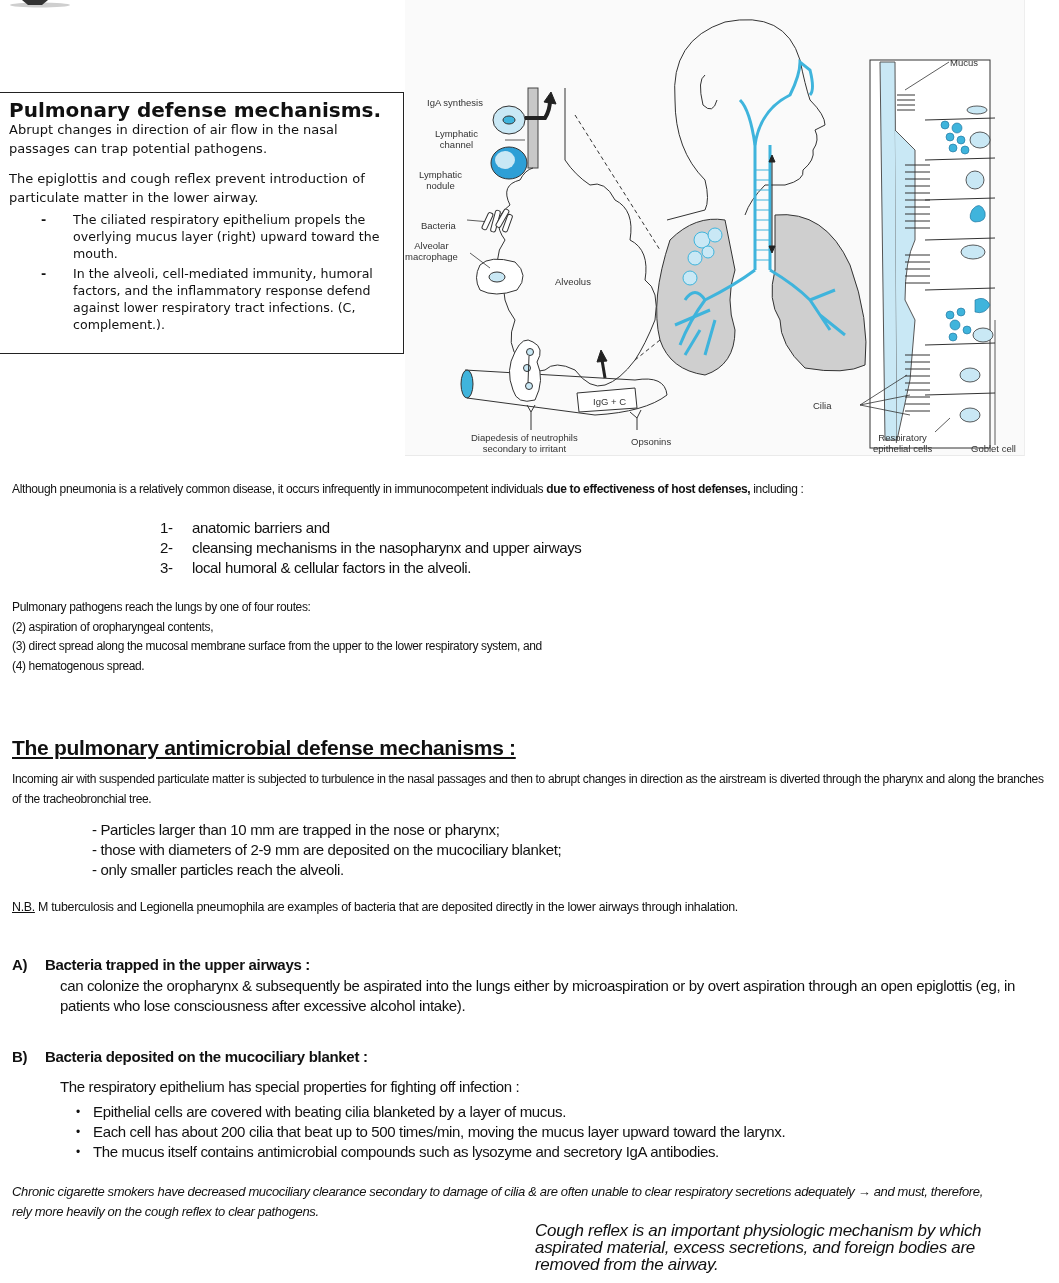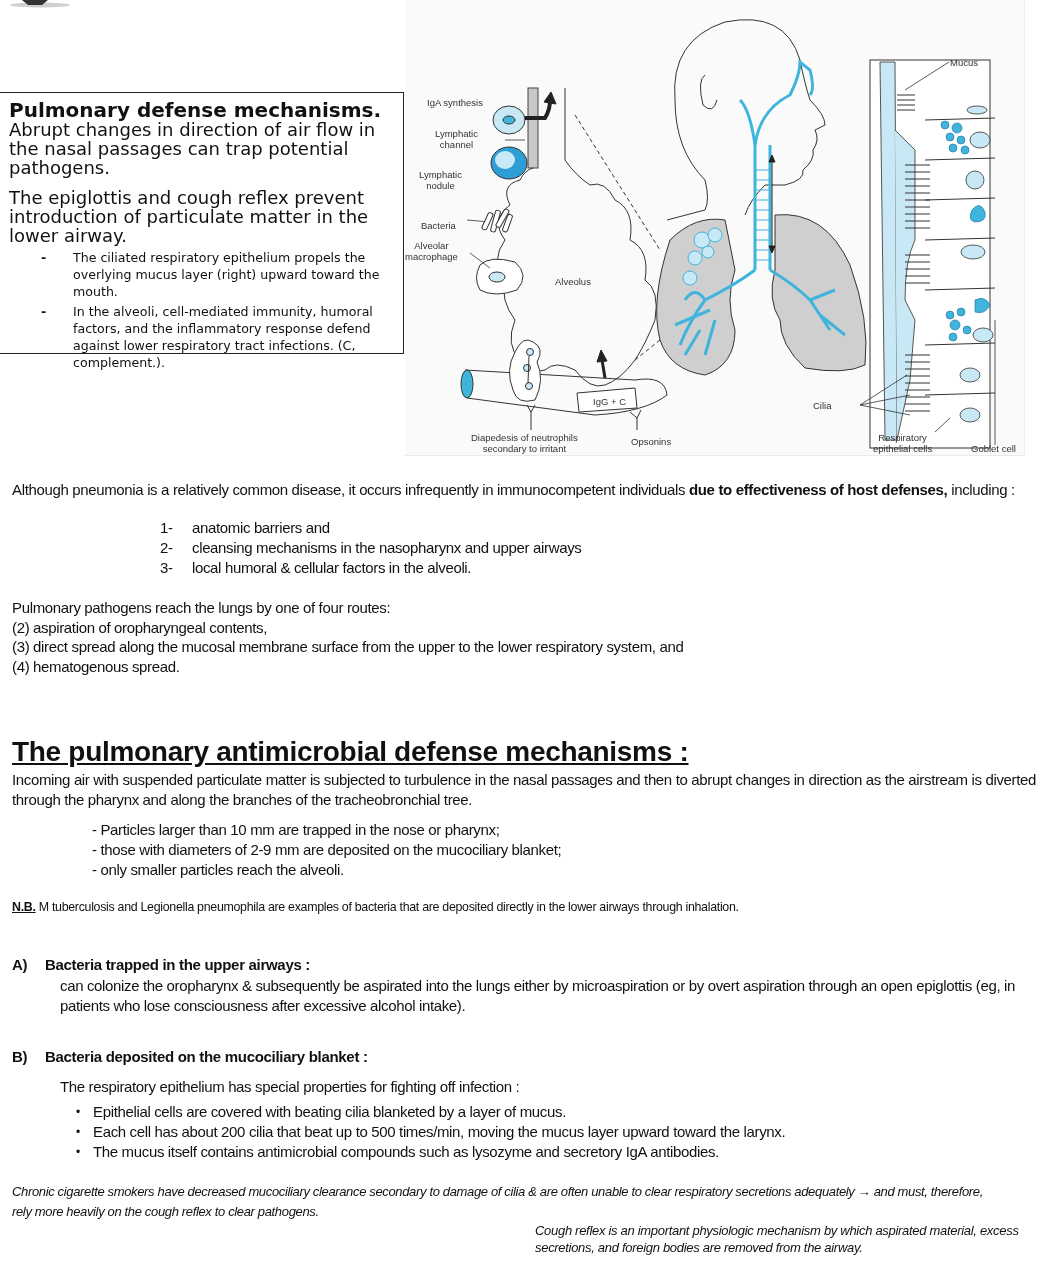--- a/index.html
+++ b/index.html
@@ -6,57 +6,57 @@
   html, body { width: 1059px; height: 1283px; background: #ffffff; overflow: hidden; }
   body { position: relative; font-family: "DejaVu Sans", sans-serif; color: #111; }
 
   .corner-graphic { position: absolute; left: 8px; top: 0; width: 62px; height: 8px; }
 
   .info-box {
     position: absolute; left: -2px; top: 92px; width: 406px; height: 262px;
     border: 1.5px solid #222; padding: 8px 8px 0 10px; background: #fff;
   }
   .info-box .title { font-size: 20px; font-weight: bold; line-height: 19px; }
-  .info-box .p { font-size: 18px; line-height: 19px; }
+  .info-box .p { font-size: 13px; line-height: 19px; }
   .info-box .p2 { margin-top: 11px; }
   .info-box .dash-list { margin-top: 4px; }
   .info-box .dash-item { display: flex; font-size: 12.6px; line-height: 17px; margin-bottom: 3px; }
   .info-box .dash { width: 64px; padding-left: 32px; flex-shrink: 0; font-weight: bold; }
   .info-box .dash-text { flex: 1; }
 
   .figure {
     position: absolute; left: 405px; top: 0; width: 620px; height: 456px;
     background: #fafafa; border-right: 1px solid #eee; border-bottom: 1px solid #eaeaea;
   }
   .figure svg { position: absolute; left: 0; top: 0; }
   .fig-label { position: absolute; font-family: "Liberation Sans", sans-serif; font-size: 9.5px; color: #333; text-align: center; line-height: 11px; }
 
-  .body-text { position: absolute; left: 12px; font-family: "Liberation Sans", sans-serif; font-size: 15px; line-height: 19.5px; color: #111; letter-spacing: -0.35px; }
+  .body-text { position: absolute; left: 12px; font-family: "Liberation Sans", sans-serif; font-size: 12px; line-height: 19.5px; color: #111; letter-spacing: -0.35px; }
   .body-text b { font-weight: bold; }
   .num-list { position: absolute; left: 160px; font-family: "Liberation Sans", sans-serif; font-size: 15px; line-height: 20px; letter-spacing: -0.35px; }
   .num-list .row { display: flex; }
   .num-list .n { width: 32px; }
 
-  .section-heading { position: absolute; left: 12px; top: 736px; font-family: "Liberation Sans", sans-serif; font-size: 28px; font-weight: bold; text-decoration: underline; letter-spacing: -0.3px; }
+  .section-heading { position: absolute; left: 12px; top: 736px; font-family: "Liberation Sans", sans-serif; font-size: 21px; font-weight: bold; text-decoration: underline; letter-spacing: -0.3px; }
 
   .particles { position: absolute; left: 92px; top: 820px; font-family: "Liberation Sans", sans-serif; font-size: 15px; line-height: 20px; letter-spacing: -0.35px; }
 
   .nb { position: absolute; left: 12px; top: 900px; font-family: "Liberation Sans", sans-serif; font-size: 12.4px; letter-spacing: -0.3px; }
-  .nb .nb-label { font-weight: bold; text-decoration: underline; }
+  .nb .nb-label { font-weight: normal; text-decoration: underline; }
 
   .sub-head { position: absolute; left: 12px; font-family: "Liberation Sans", sans-serif; font-size: 15px; font-weight: bold; letter-spacing: -0.3px; display: flex; }
   .sub-head .letter { width: 33px; }
   .sub-body { position: absolute; left: 60px; font-family: "Liberation Sans", sans-serif; font-size: 15px; line-height: 20px; letter-spacing: -0.35px; }
 
   .bullets { position: absolute; left: 76px; top: 1102px; font-family: "Liberation Sans", sans-serif; font-size: 15px; line-height: 20px; letter-spacing: -0.35px; }
   .bullets .row { display: flex; }
   .bullets .dot { width: 17px; font-size: 12px; }
 
   .italic-note { position: absolute; left: 12px; top: 1182px; font-family: "Liberation Sans", sans-serif; font-style: italic; font-size: 13px; line-height: 20px; letter-spacing: -0.35px; }
-  .italic-small { position: absolute; left: 535px; top: 1222px; font-family: "Liberation Sans", sans-serif; font-style: italic; font-size: 13px; line-height: 17px; letter-spacing: -0.3px; }
+  .italic-small { position: absolute; left: 535px; top: 1222px; font-family: "Liberation Sans", sans-serif; font-style: italic; font-size: 17px; line-height: 17px; letter-spacing: -0.3px; }
 </style>
 </head>
 <body>
 
 <svg class="corner-graphic" viewBox="0 0 62 8">
   <ellipse cx="32" cy="5" rx="30" ry="2.5" fill="#cfcfcf"></ellipse>
   <polygon points="14,0 40,0 34,5 20,5" fill="#333"></polygon>
 </svg>
 
 <div class="info-box">

